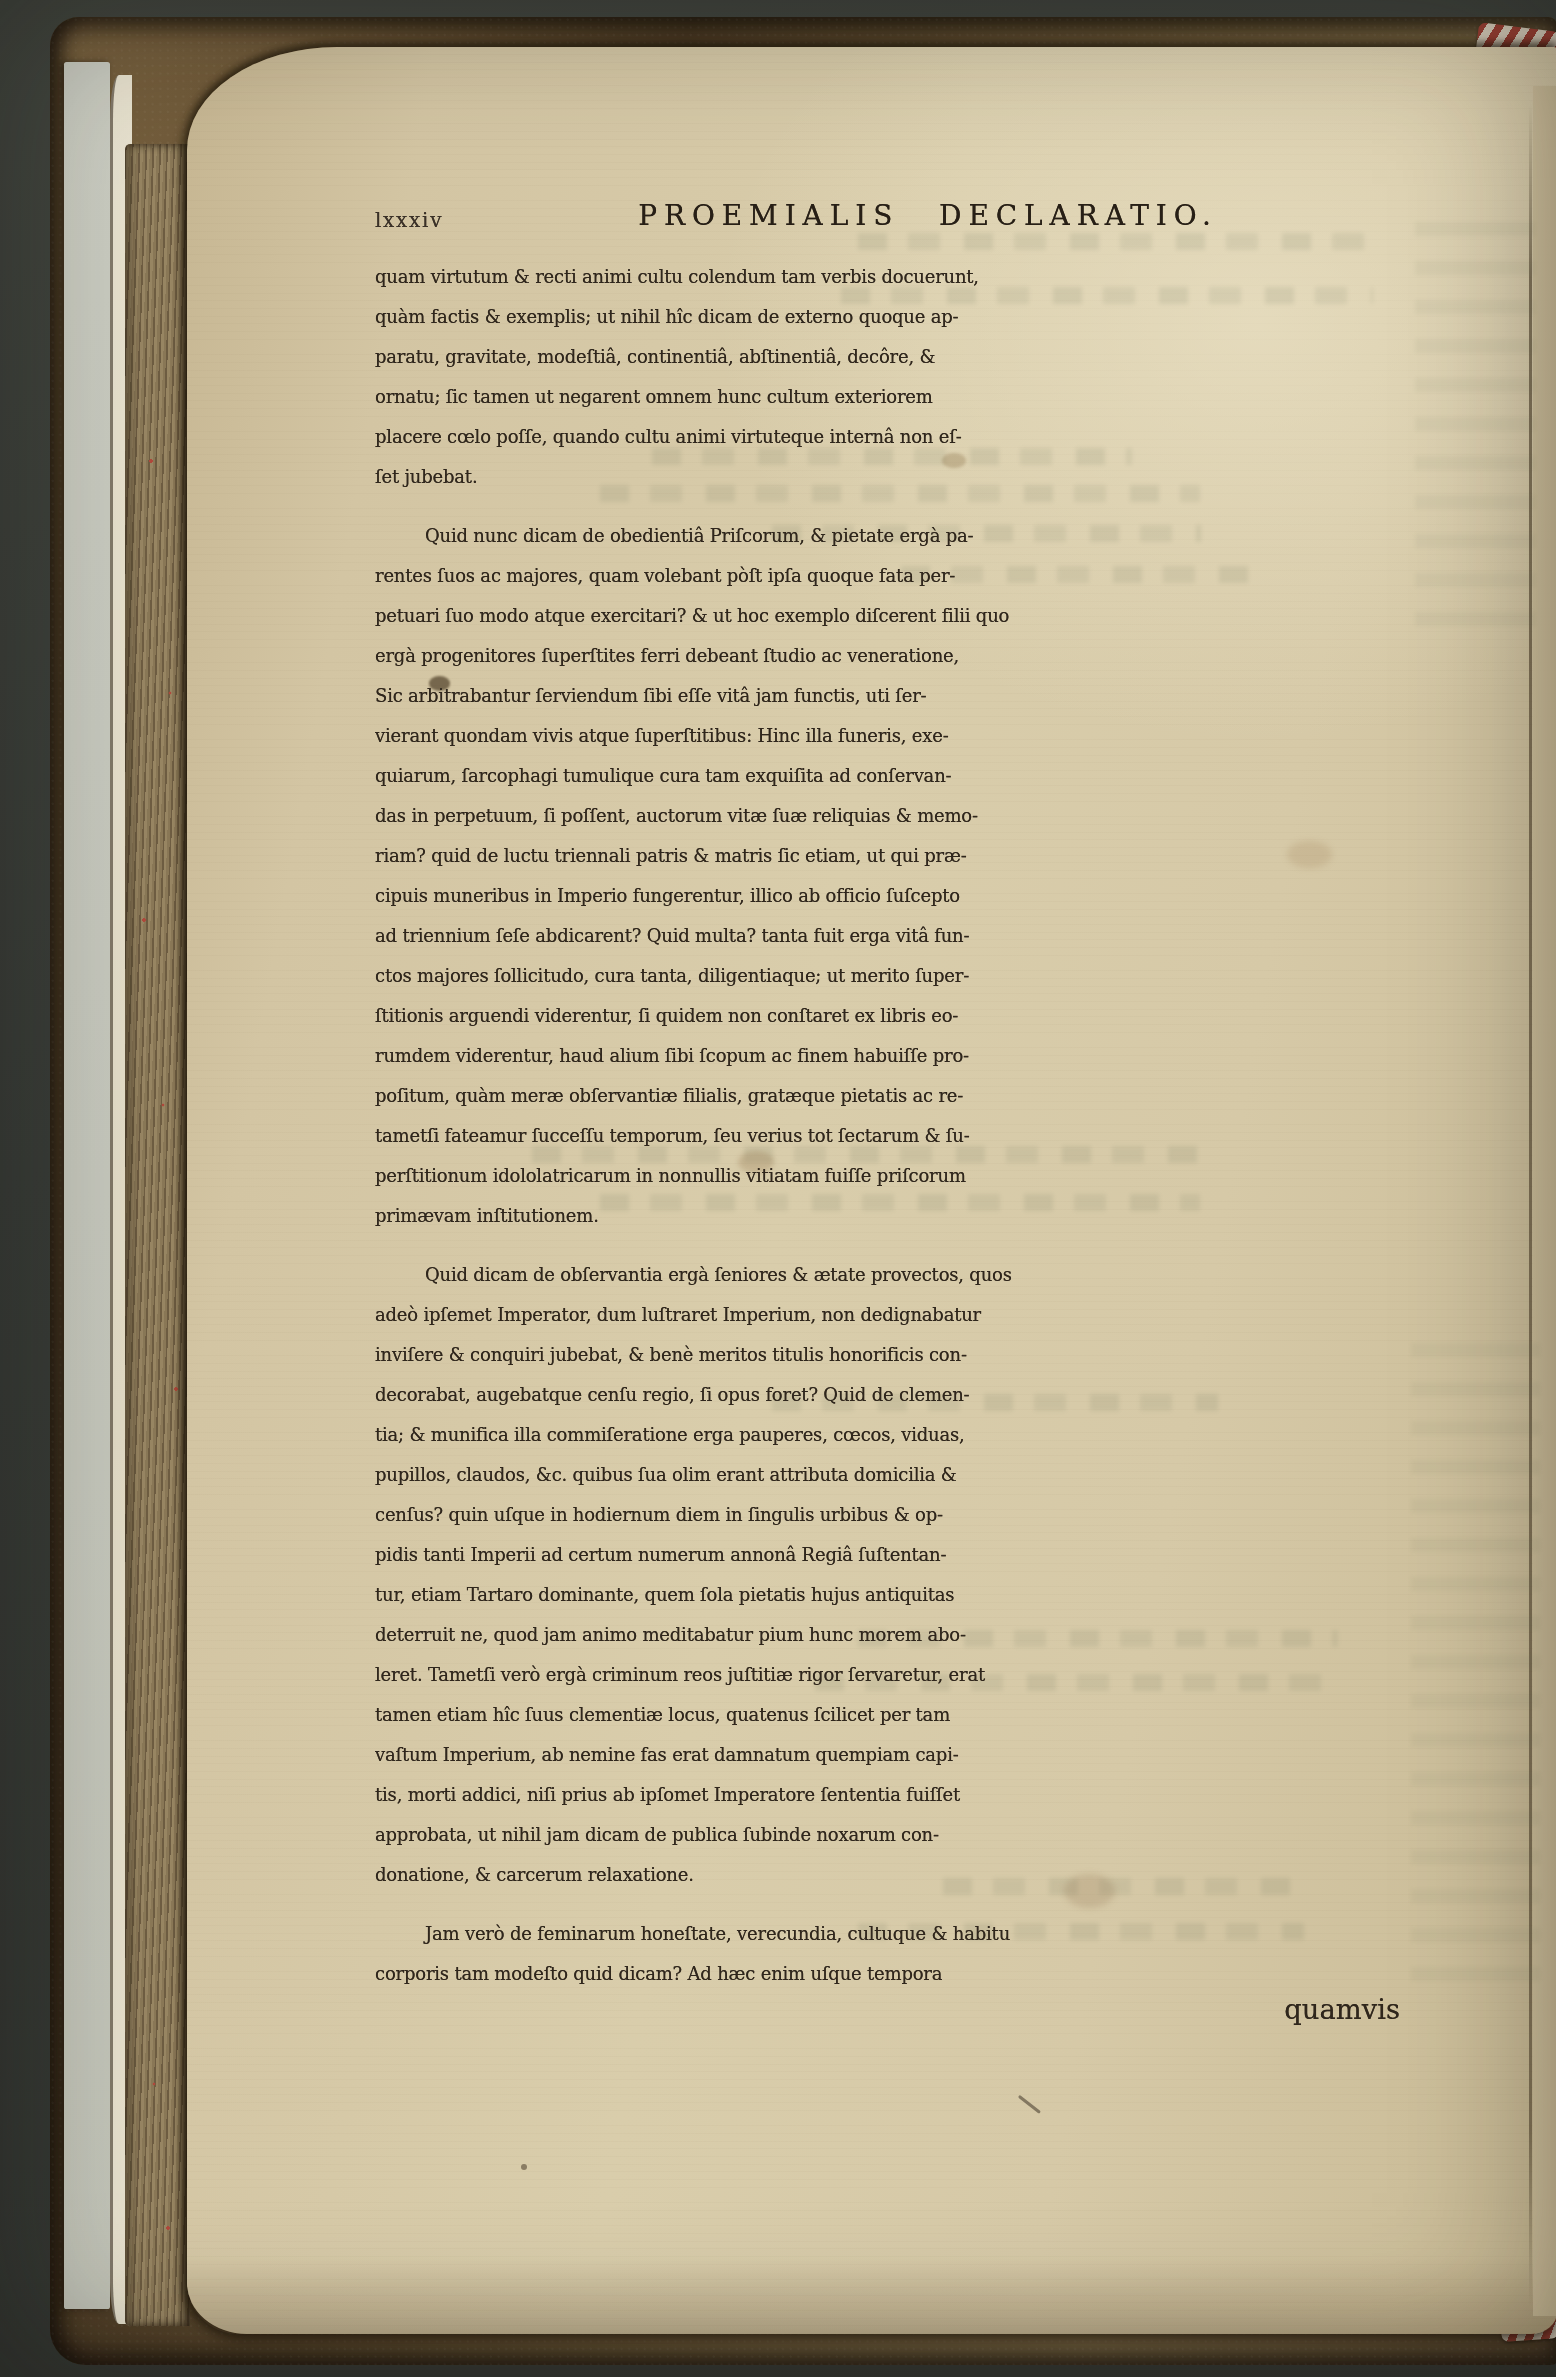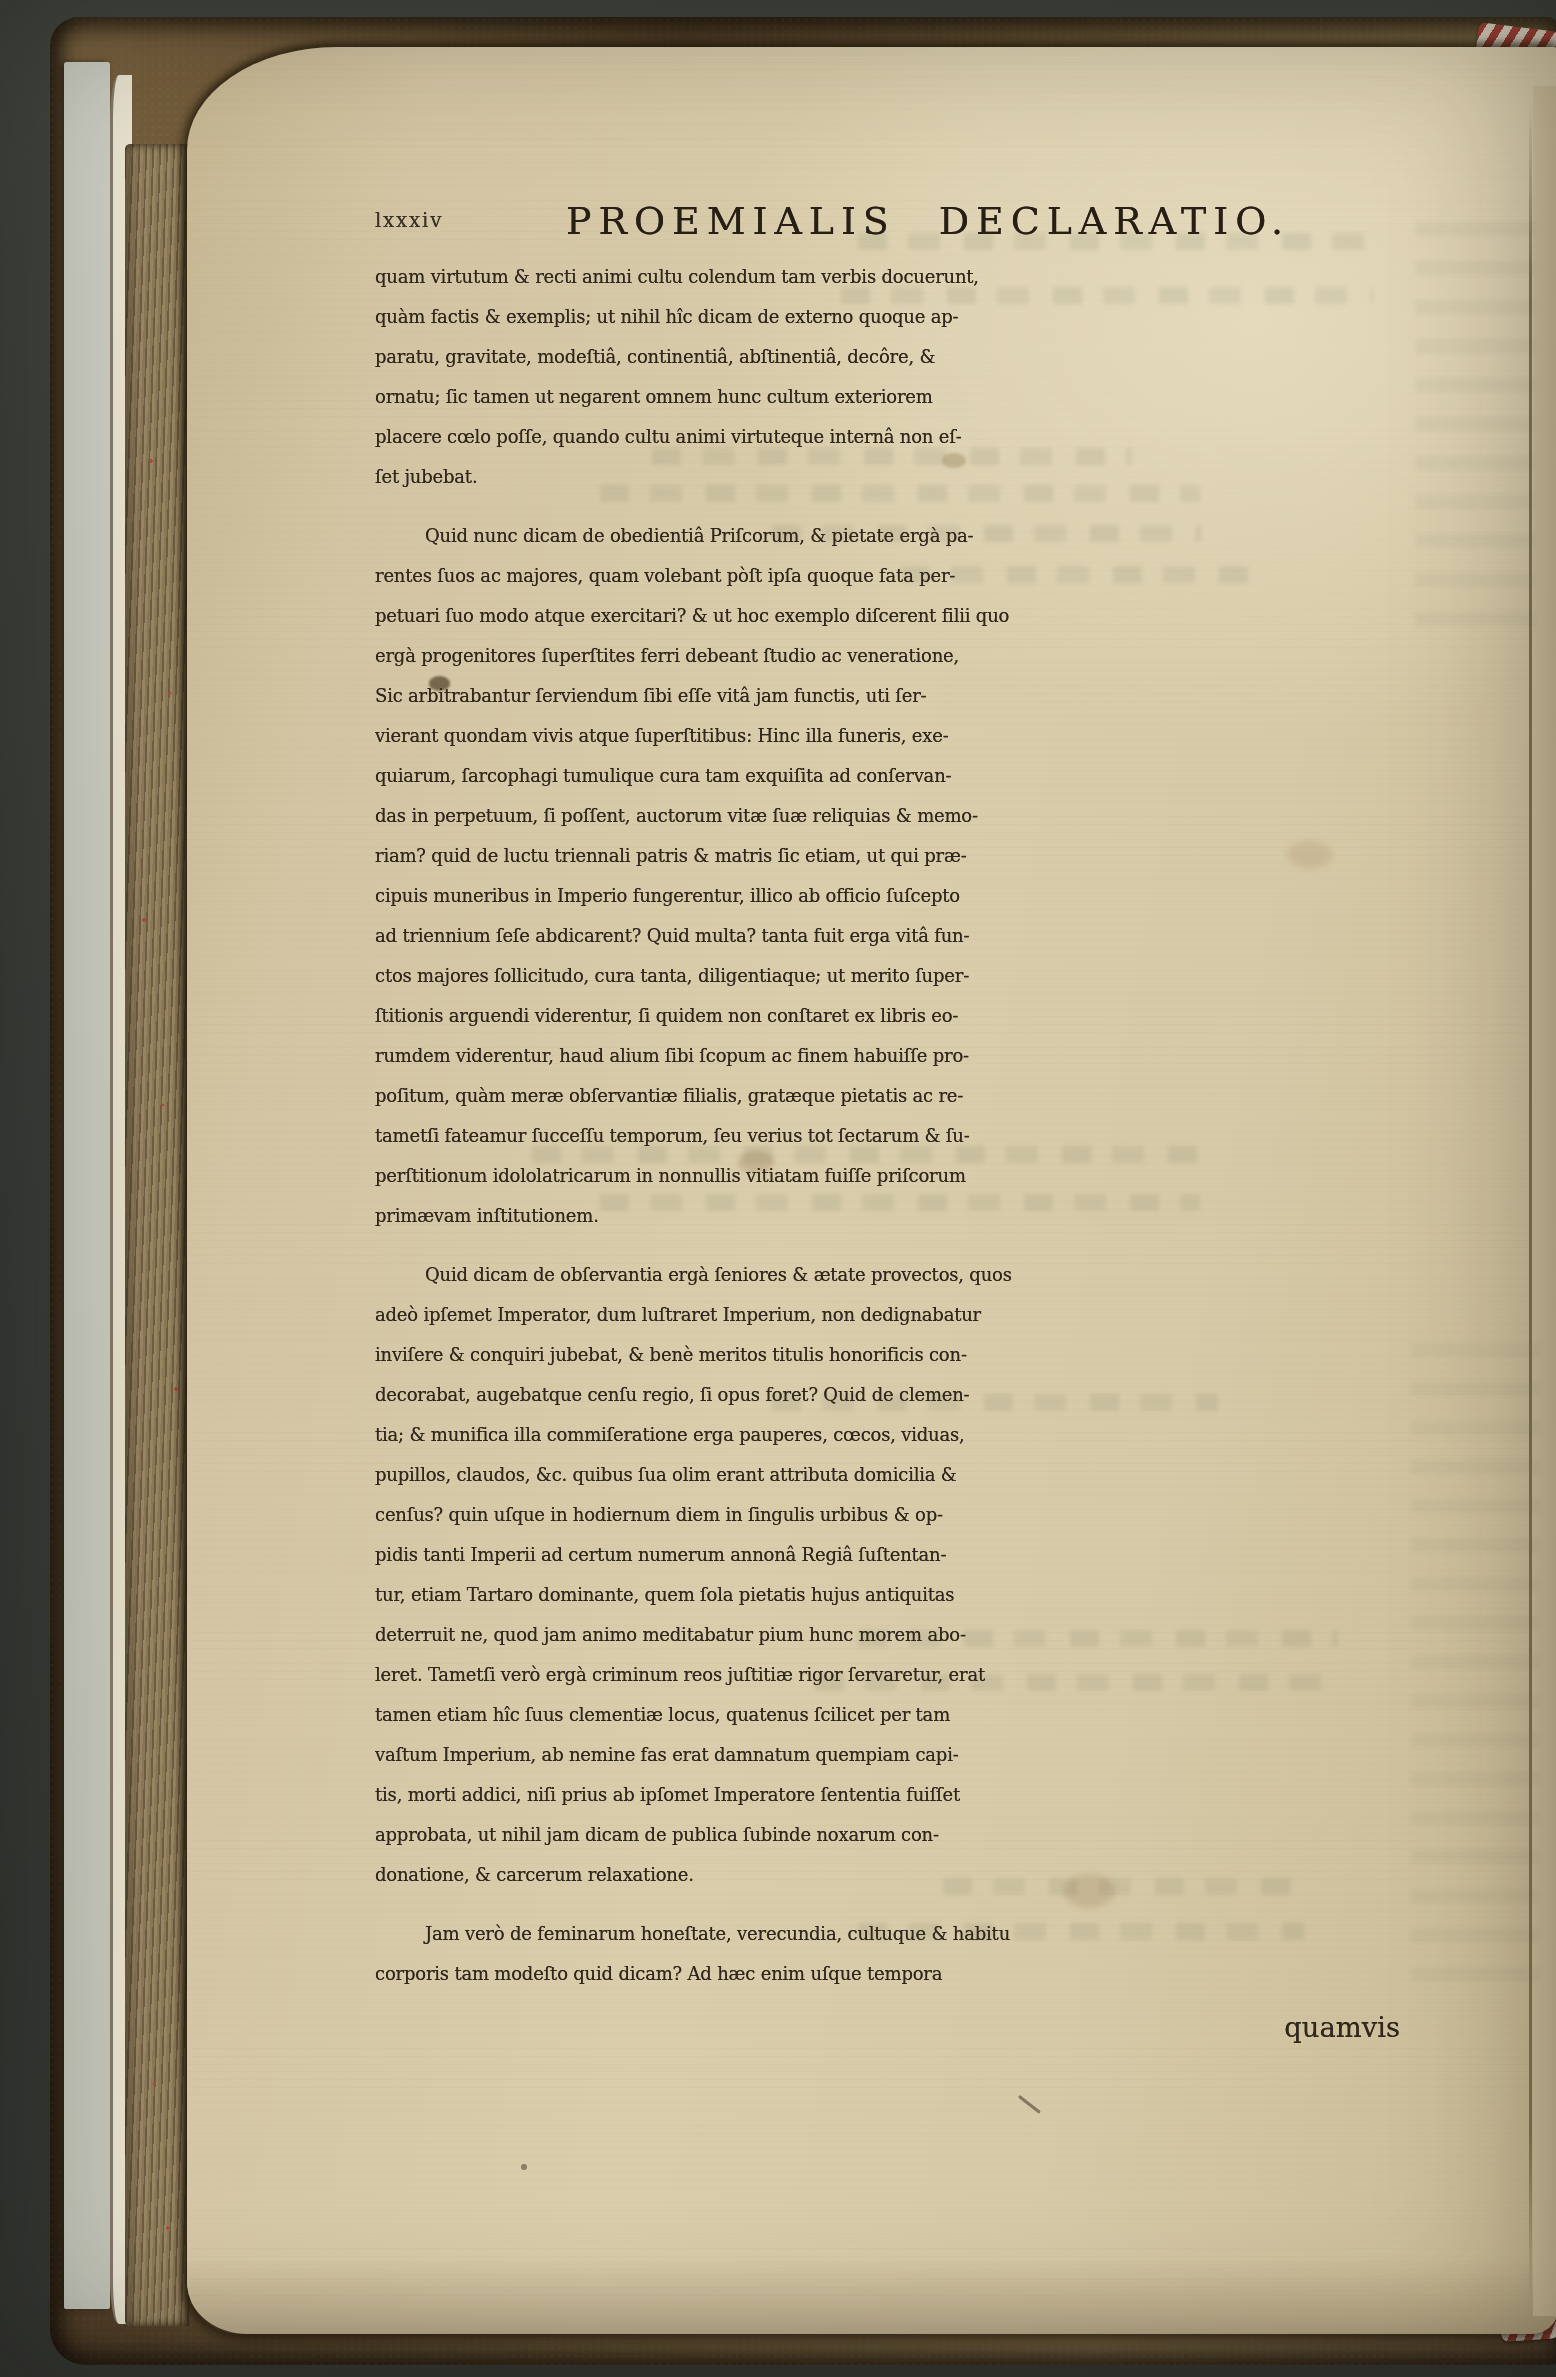--- a/index.html
+++ b/index.html
@@ -60,30 +60,30 @@
   .ghost{position:absolute;height:17px;opacity:.23;filter:blur(2.1px);
          background:repeating-linear-gradient(90deg,rgba(100,110,85,.55) 0 29px,transparent 29px 50px,rgba(100,110,85,.45) 50px 82px,transparent 82px 106px);}
   .ghost.col{height:auto;background:repeating-linear-gradient(0deg,rgba(100,110,85,.4) 0 13.7px,transparent 13.7px 39px);opacity:.16;}
   
   .stain{position:absolute;border-radius:50%;pointer-events:none;}
   
   .textblock{position:absolute;left:375px;top:199px;width:1025px;color:#2f261c;}
   .header{position:relative;height:58px;}
   .pagenum{position:absolute;left:0;top:8.6px;font-size:20px;letter-spacing:1.7px;color:#3a3128;
            text-shadow:0 0 0.5px rgba(50,40,28,.8);}
-  .title{text-align:center;padding-left:81px;font-size:38px;letter-spacing:6.9px;word-spacing:24px;
+  .title{text-align:center;padding-left:81px;font-size:28px;letter-spacing:6.9px;word-spacing:24px;
          color:#271f16;text-shadow:0 0 0.6px rgba(40,30,20,.85);white-space:nowrap;}
   .lines{position:relative;}
   .line{height:40px;line-height:40px;font-size:18px;letter-spacing:-0.2px;
         text-align:justify;overflow:hidden;text-shadow:0 0 0.6px rgba(47,38,28,.75);white-space:nowrap;}
   .line::after{content:"";display:inline-block;width:100%;height:0;}
   .line.indent{text-indent:50px;margin-top:19px;}
   .line.end{text-align:left;}
   .line.end::after{width:0;}
-  .catchword{margin-top:18px;text-align:right;font-size:27.4px;text-shadow:0 0 0.6px rgba(47,38,28,.75);}
+  .catchword{margin-top:0;text-align:right;font-size:27.4px;text-shadow:0 0 0.6px rgba(47,38,28,.75);}
   .vignette{position:absolute;inset:0;pointer-events:none;
             box-shadow:inset 0 0 154px rgba(18,16,12,.38);}
 </style>
 </head>
 <body>
 
 <div class="photo">
 
   <div class="cover">
     <div class="grain"></div>

